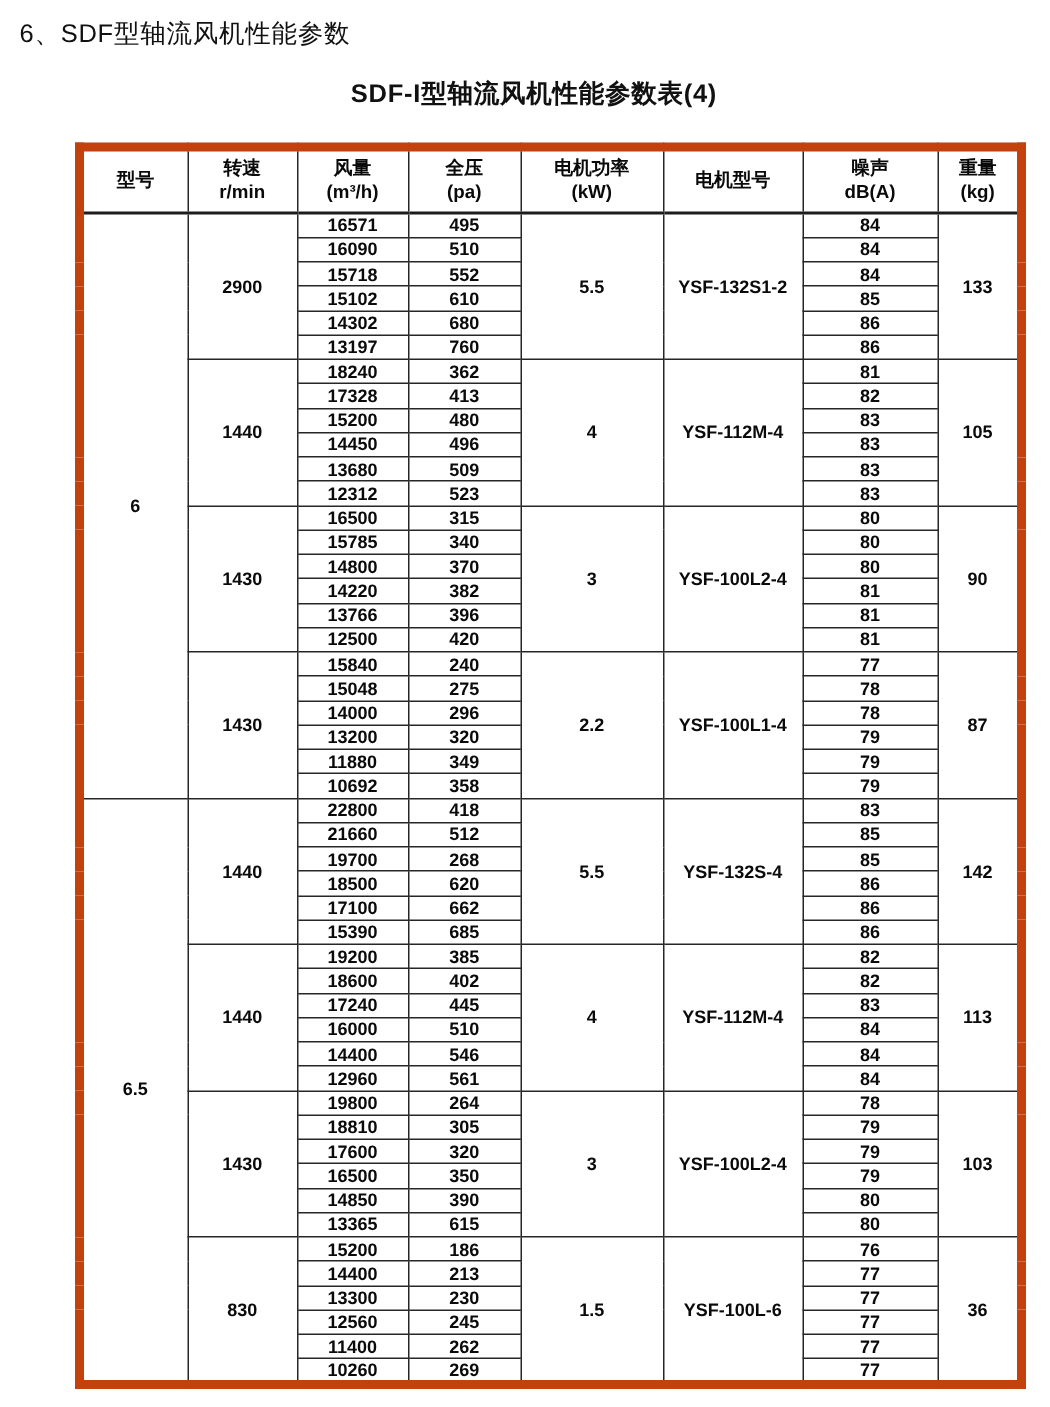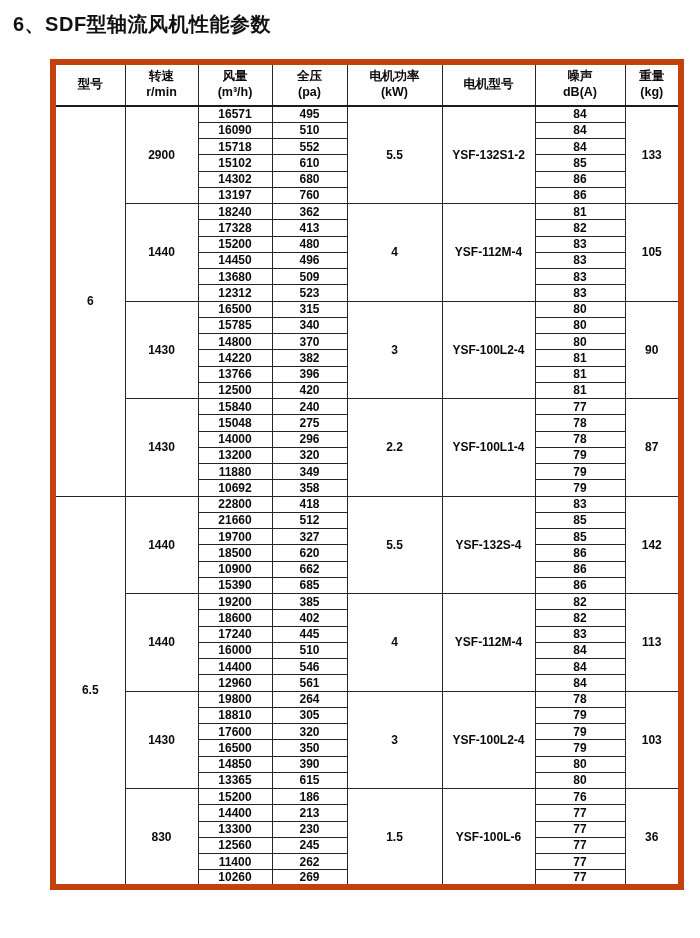--- a/index.html
+++ b/index.html
@@ -8,22 +8,22 @@
     background: #ffffff;
     width: 700px;
     height: 938px;
     font-family: "Liberation Sans", "DejaVu Sans", sans-serif;
     color: #000;
     overflow: hidden;
   }
   .page { width: 700px; height: 938px; position: relative; }
 
   .doc-title {
-    font-size: 20px;
-    font-weight: bold;
+    font-size: 17px;
+    font-weight: normal;
     margin: 0;
     padding: 11px 0 0 13px;
     letter-spacing: 0.5px;
     color: #111;
   }
   .table-title {
     font-size: 17px;
     font-weight: bold;
     text-align: center;
     margin: 0;
@@ -66,20 +66,21 @@
   td.model-cell { font-size: 13px; }
   td.span-cell { font-size: 12px; margin-top: 32px; }
 </style>
 </head>
 <body>
 
 <div class="page">
 
   <h1 class="doc-title">6、SDF型轴流风机性能参数</h1>
 
+  <h2 class="table-title">SDF-I型轴流风机性能参数表(4)</h2>
 
   <table class="perf">
     <colgroup>
       <col style="width:72px">
         <col style="width:73px">
         <col style="width:74px">
         <col style="width:75px">
       <col style="width:95px">
         <col style="width:93px">
         <col style="width:90px">
@@ -267,30 +268,30 @@
           <td class="num">83</td>
           <td class="span-cell" rowspan="6">142</td>
         </tr>
         <tr>
           <td class="num">21660</td>
           <td class="num">512</td>
           <td class="num">85</td>
         </tr>
         <tr>
           <td class="num">19700</td>
-          <td class="num">327</td>
+          <td class="num">268</td>
           <td class="num">85</td>
         </tr>
         <tr>
           <td class="num">18500</td>
           <td class="num">620</td>
           <td class="num">86</td>
         </tr>
         <tr>
-          <td class="num">10900</td>
+          <td class="num">17100</td>
           <td class="num">662</td>
           <td class="num">86</td>
         </tr>
         <tr class="block-end">
           <td class="num">15390</td>
           <td class="num">685</td>
           <td class="num">86</td>
         </tr>
         <tr class="block-start ">
           <td class="span-cell" rowspan="6">1440</td>

